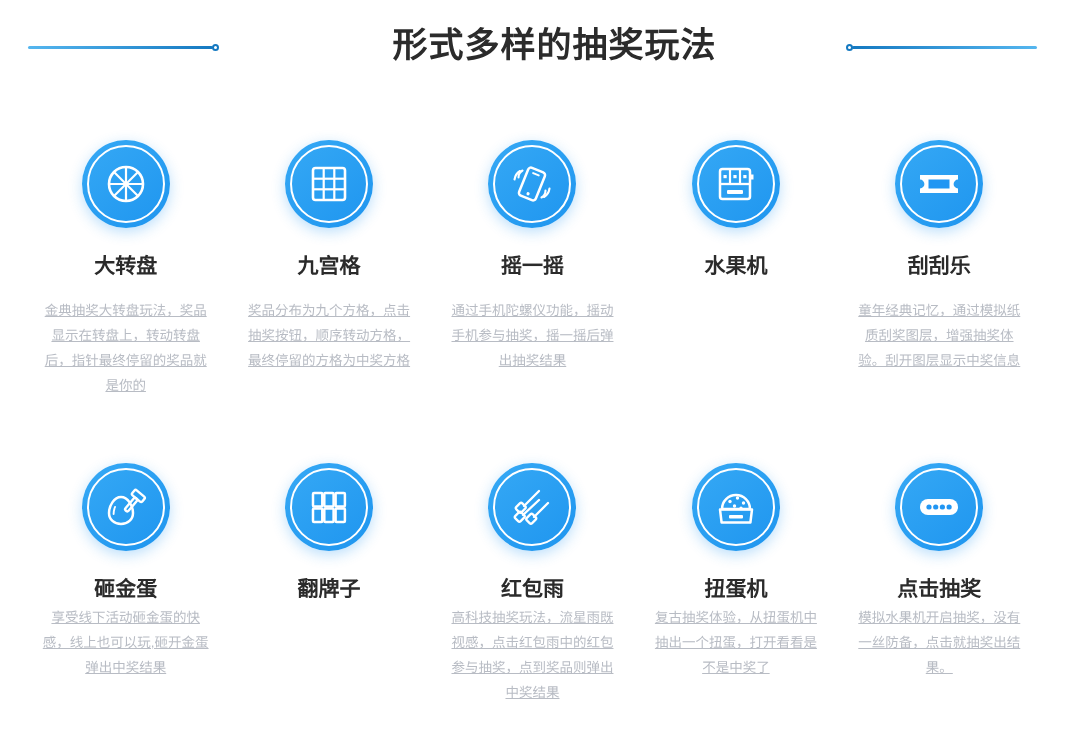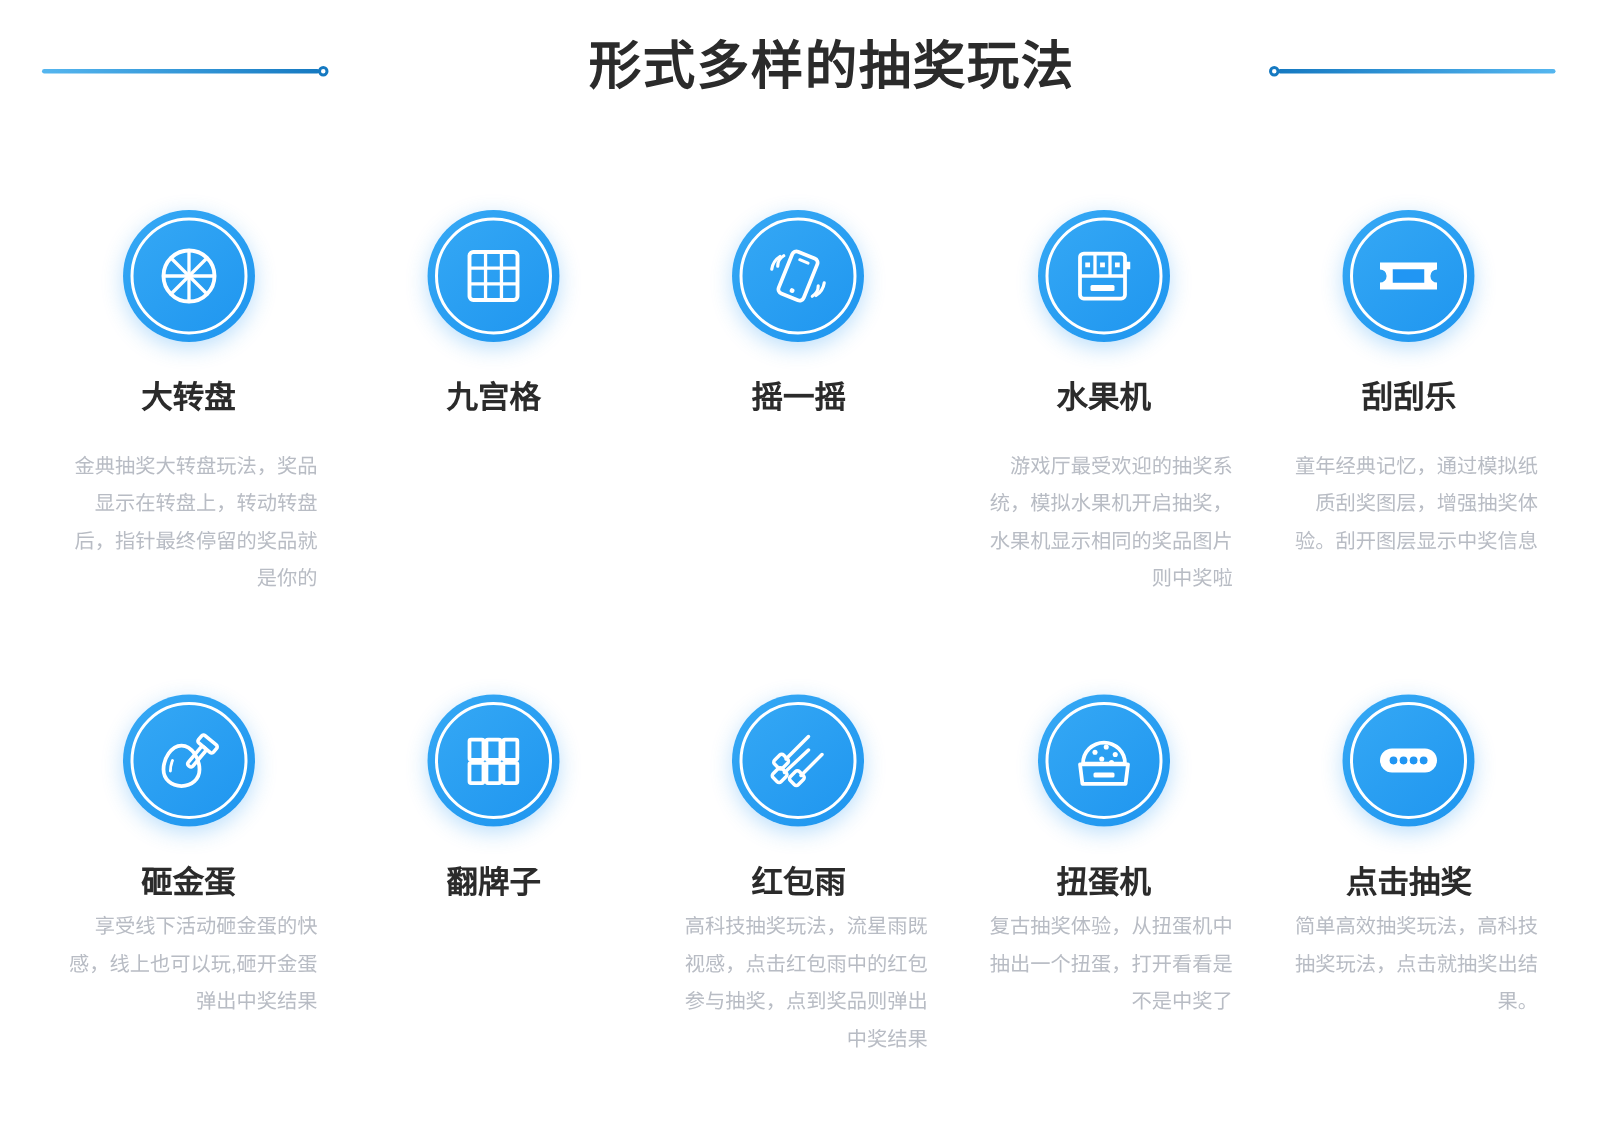--- a/index.html
+++ b/index.html
@@ -115,24 +115,25 @@
     font-weight: bold;
     color: #2b2b2b;
     line-height: 1.1;
     text-align: center;
   }
   .card-desc {
     margin-top: 22px;
     font-size: 13.5px;
     line-height: 1.85;
     color: #b8bcc4;
-    text-align: right;
+    text-align: center;
     width: 100%;
     max-width: 172px;
     word-break: break-all;
+    text-decoration: underline;
   }
   .row-2 .card-desc { margin-top: 6px; }
 </style>
 </head>
 <body>
 
 <div class="page-header">
   <div class="title-deco left">
     <div class="deco-line"></div>
     <div class="deco-dot"></div>
@@ -170,39 +171,41 @@
         <rect x="8" y="8" width="32" height="32" rx="2.5" fill="none" stroke="#ffffff" stroke-width="2.6"></rect>
         <g stroke="#ffffff" stroke-width="2.2">
           <line x1="18.7" y1="8" x2="18.7" y2="40"></line>
           <line x1="29.3" y1="8" x2="29.3" y2="40"></line>
           <line x1="8" y1="18.7" x2="40" y2="18.7"></line>
           <line x1="8" y1="29.3" x2="40" y2="29.3"></line>
         </g>
       </svg>
     </div>
     <div class="card-title">九宫格</div>
+    <div class="card-desc">奖品分布为九个方格，点击抽奖按钮，顺序转动方格，最终停留的方格为中奖方格</div>
   </div>
 
   <div class="feature-card row-1">
     <div class="icon-badge">
       <svg viewBox="0 0 48 48">
         <g transform="rotate(22 24 24)">
           <rect x="15" y="9" width="18" height="30" rx="3" fill="none" stroke="#ffffff" stroke-width="2.5"></rect>
           <line x1="21" y1="13.5" x2="27" y2="13.5" stroke="#ffffff" stroke-width="2" stroke-linecap="round"></line>
           <circle cx="24" cy="34.5" r="1.6" fill="#ffffff"></circle>
         </g>
         <g fill="none" stroke="#ffffff" stroke-width="2.1" stroke-linecap="round">
           <path d="M10.5 17.5 A8 8 0 0 1 14.5 10.5"></path>
           <path d="M6.5 19.5 A12 12 0 0 1 12 11"></path>
           <path d="M37.5 30.5 A8 8 0 0 1 33.5 37.5"></path>
           <path d="M41.5 28.5 A12 12 0 0 1 36 37"></path>
         </g>
       </svg>
     </div>
     <div class="card-title">摇一摇</div>
+    <div class="card-desc">通过手机陀螺仪功能，摇动手机参与抽奖，摇一摇后弹出抽奖结果</div>
   </div>
 
   <div class="feature-card row-1">
     <div class="icon-badge">
       <svg viewBox="0 0 48 48">
         <rect x="8" y="9" width="30" height="30" rx="2.5" fill="none" stroke="#ffffff" stroke-width="2.5"></rect>
         <line x1="8" y1="24" x2="38" y2="24" stroke="#ffffff" stroke-width="2.3"></line>
         <g stroke="#ffffff" stroke-width="2.2" fill="none">
           <line x1="18" y1="9" x2="18" y2="24"></line>
           <line x1="28" y1="9" x2="28" y2="24"></line>
@@ -210,21 +213,20 @@
         <g fill="#ffffff">
           <rect x="11.5" y="15" width="3.2" height="3.2"></rect>
           <rect x="21.4" y="15" width="3.2" height="3.2"></rect>
           <rect x="31.3" y="15" width="3.2" height="3.2"></rect>
         </g>
         <rect x="15" y="30" width="16" height="4" rx="1" fill="#ffffff"></rect>
         <path d="M38 14.5 h3.5 v5 H38" fill="#ffffff"></path>
       </svg>
     </div>
     <div class="card-title">水果机</div>
-    <div class="card-desc">游戏厅最受欢迎的抽奖系统，模拟水果机开启抽奖，水果机显示相同的奖品图片则中奖啦</div>
   </div>
 
   <div class="feature-card row-1">
     <div class="icon-badge">
       <svg viewBox="0 0 48 48">
         <path d="M5 15 h38 v4.6 a4.4 4.4 0 0 0 0 8.8 V33 H5 v-4.6 a4.4 4.4 0 0 0 0 -8.8 Z" fill="#ffffff"></path>
         <rect x="13.5" y="19.5" width="21" height="9" fill="#2196f3"></rect>
       </svg>
     </div>
     <div class="card-title">刮刮乐</div>
@@ -306,16 +308,16 @@
         <rect x="5" y="16" width="38" height="16" rx="8" fill="#ffffff"></rect>
         <g fill="#2196f3">
           <circle cx="14" cy="24" r="2.6"></circle>
           <circle cx="20.7" cy="24" r="2.6"></circle>
           <circle cx="27.4" cy="24" r="2.6"></circle>
           <circle cx="34.1" cy="24" r="2.6"></circle>
         </g>
       </svg>
     </div>
     <div class="card-title">点击抽奖</div>
-    <div class="card-desc">简单高效抽奖玩法，高科技抽奖玩法，点击就抽奖出结果。</div>
+    <div class="card-desc">模拟水果机开启抽奖，没有一丝防备，点击就抽奖出结果。</div>
   </div>
 
 </div>
 
 </body></html>

